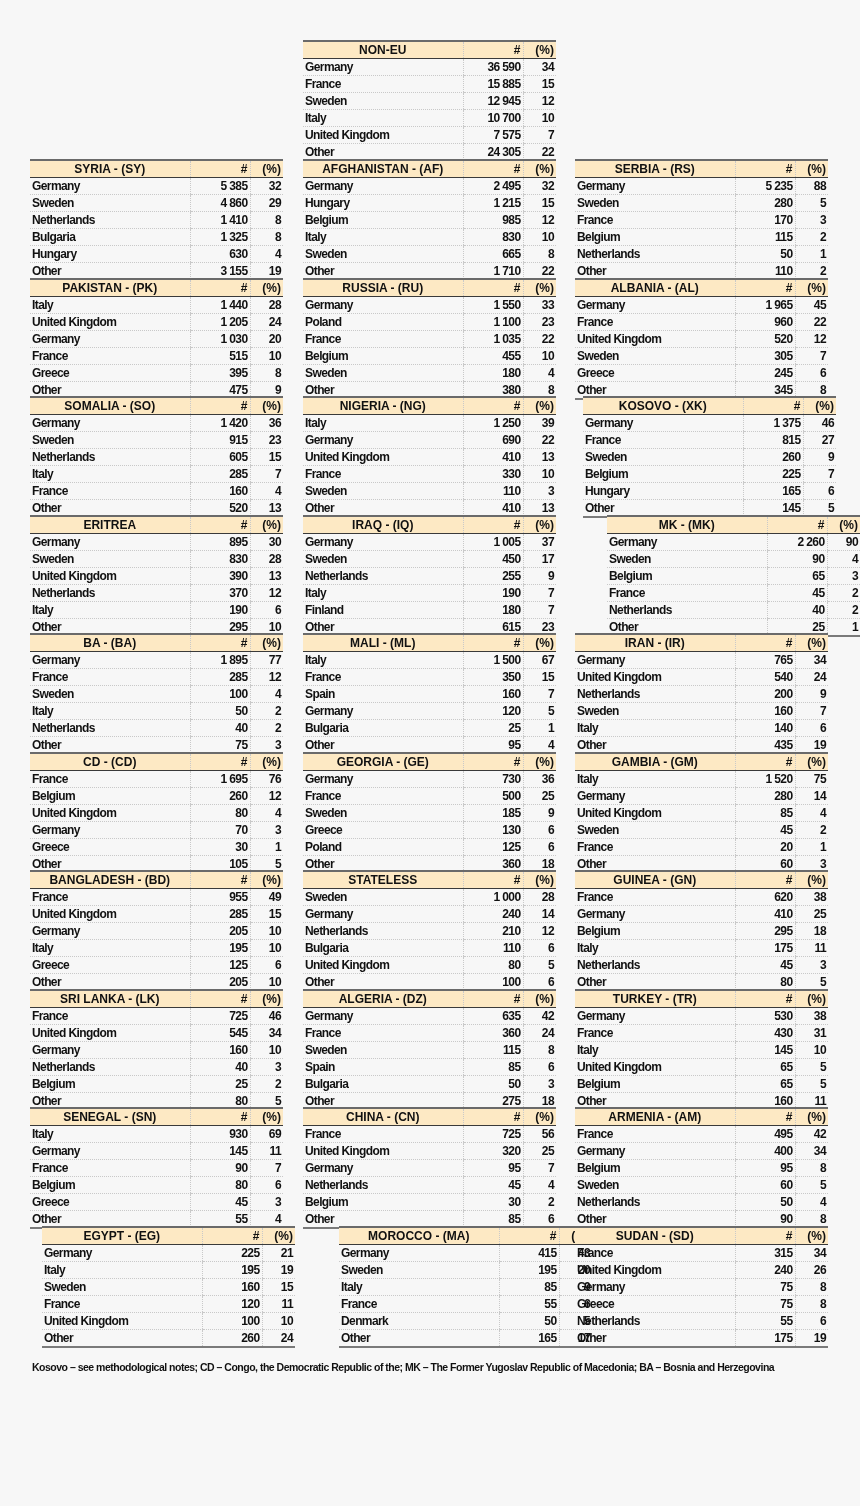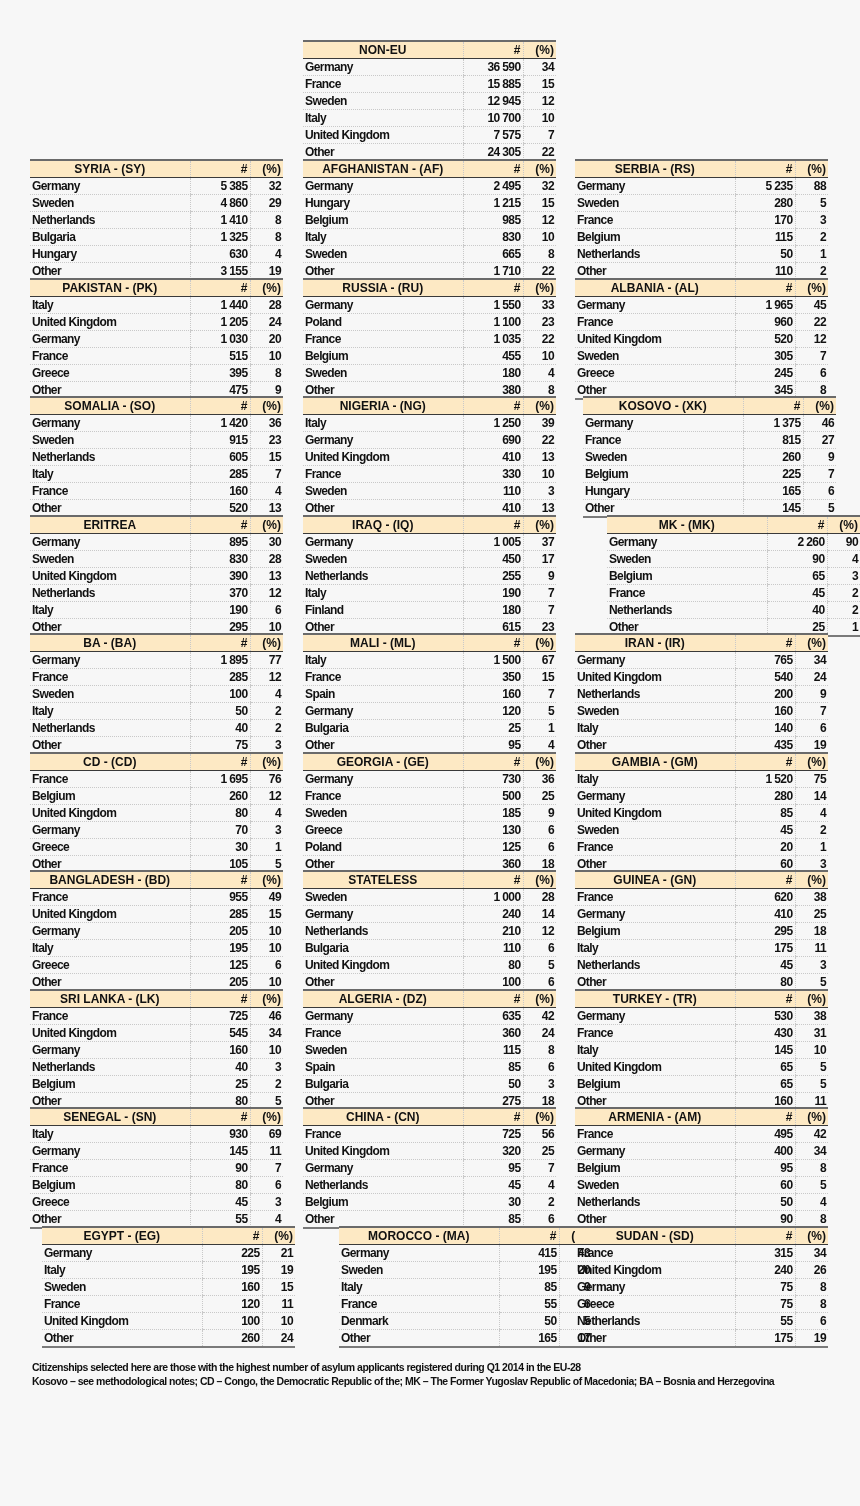--- a/index.html
+++ b/index.html
@@ -1236,15 +1236,14 @@
         <tr class="row">
           <td class="name">Other</td>
           <td class="num">175</td>
           <td class="pct">19</td>
         </tr>
       </tbody>
     </table>
   </div>
 
 <div class="notes">
-  <div>Citizenships selected here are those with the highest number of asylum applicants registered during Q1 2014 in the EU-28</div>
   <div>Kosovo – see methodological notes; CD – Congo, the Democratic Republic of the; MK – The Former Yugoslav Republic of Macedonia; BA – Bosnia and Herzegovina</div>
 </div>
 
 </body></html>

